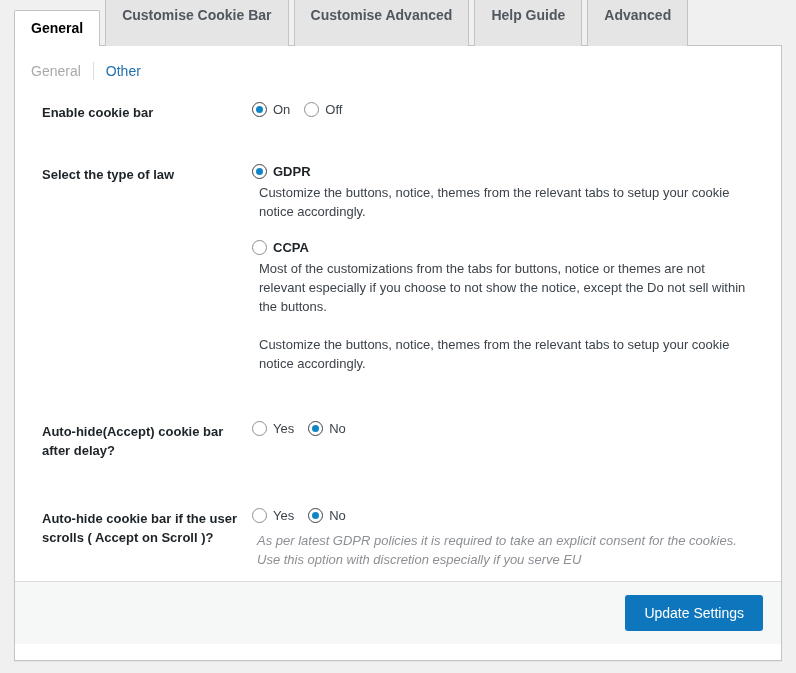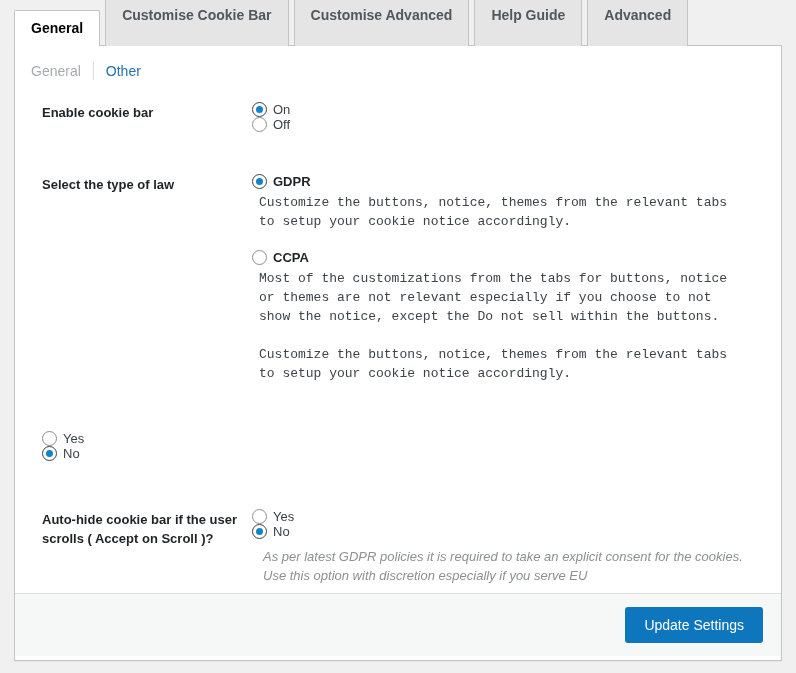--- a/index.html
+++ b/index.html
@@ -115,23 +115,22 @@
   }
 
   
   .row-enable     { margin-bottom: 42px; }
   .row-law        { margin-bottom: 48px; }
   .row-autohide   { margin-bottom: 48px; }
 
   
   .radio-inline {
     display: flex;
-    align-items: flex-start;
+    align-items: flex-end;
     gap: 0px;
-    flex-direction: column;
   }
   .radio-opt {
     display: inline-flex;
     align-items: center;
     margin-right: 14px;
     cursor: pointer;
   }
   .radio-opt:last-child { margin-right: 17px; }
 
   .radio {
@@ -178,39 +177,38 @@
     font-weight: bold;
     color: #1d2327;
     font-size: 13px;
   }
   .law-desc {
     font-size: 13px;
     color: #3c434a;
     line-height: 19px;
     margin: 4px 0 0 7px;
     max-width: 500px;
-    font-family: Liberation Mono, monospace;
   }
   .law-item + .law-item { margin-top: 19px; }
 
   .field-desc-italic {
     font-size: 13px;
     color: #8c8f94;
     font-style: italic;
     line-height: 19px;
-    margin: 8px 0 0 11px;
+    margin: 8px 0 0 5px;
     max-width: 520px;
   }
 
   
   .panel-footer {
     position: absolute;
     left: 0;
     right: 0;
-    bottom: 4px;
+    bottom: 16px;
     height: 63px;
     background: #f6f7f7;
     border-top: 1px solid #dcdcde;
     display: flex;
     align-items: center;
     justify-content: flex-end;
     padding-right: 18px;
     box-sizing: border-box;
   }
   .btn-primary {
@@ -284,20 +282,21 @@
         </div>
 
         <div class="law-item">
           <div class="law-desc">Customize the buttons, notice, themes from the relevant tabs to setup your cookie notice accordingly.</div>
         </div>
 
       </div>
     </div>
 
     <div class="row row-autohide">
+      <div class="row-label">Auto-hide(Accept) cookie bar after delay?</div>
       <div class="row-field">
         <div class="radio-inline">
           <label class="radio-opt">
             <span class="radio"></span>
             <span class="radio-label">Yes</span>
           </label>
           <label class="radio-opt">
             <span class="radio checked"></span>
             <span class="radio-label">No</span>
           </label>

